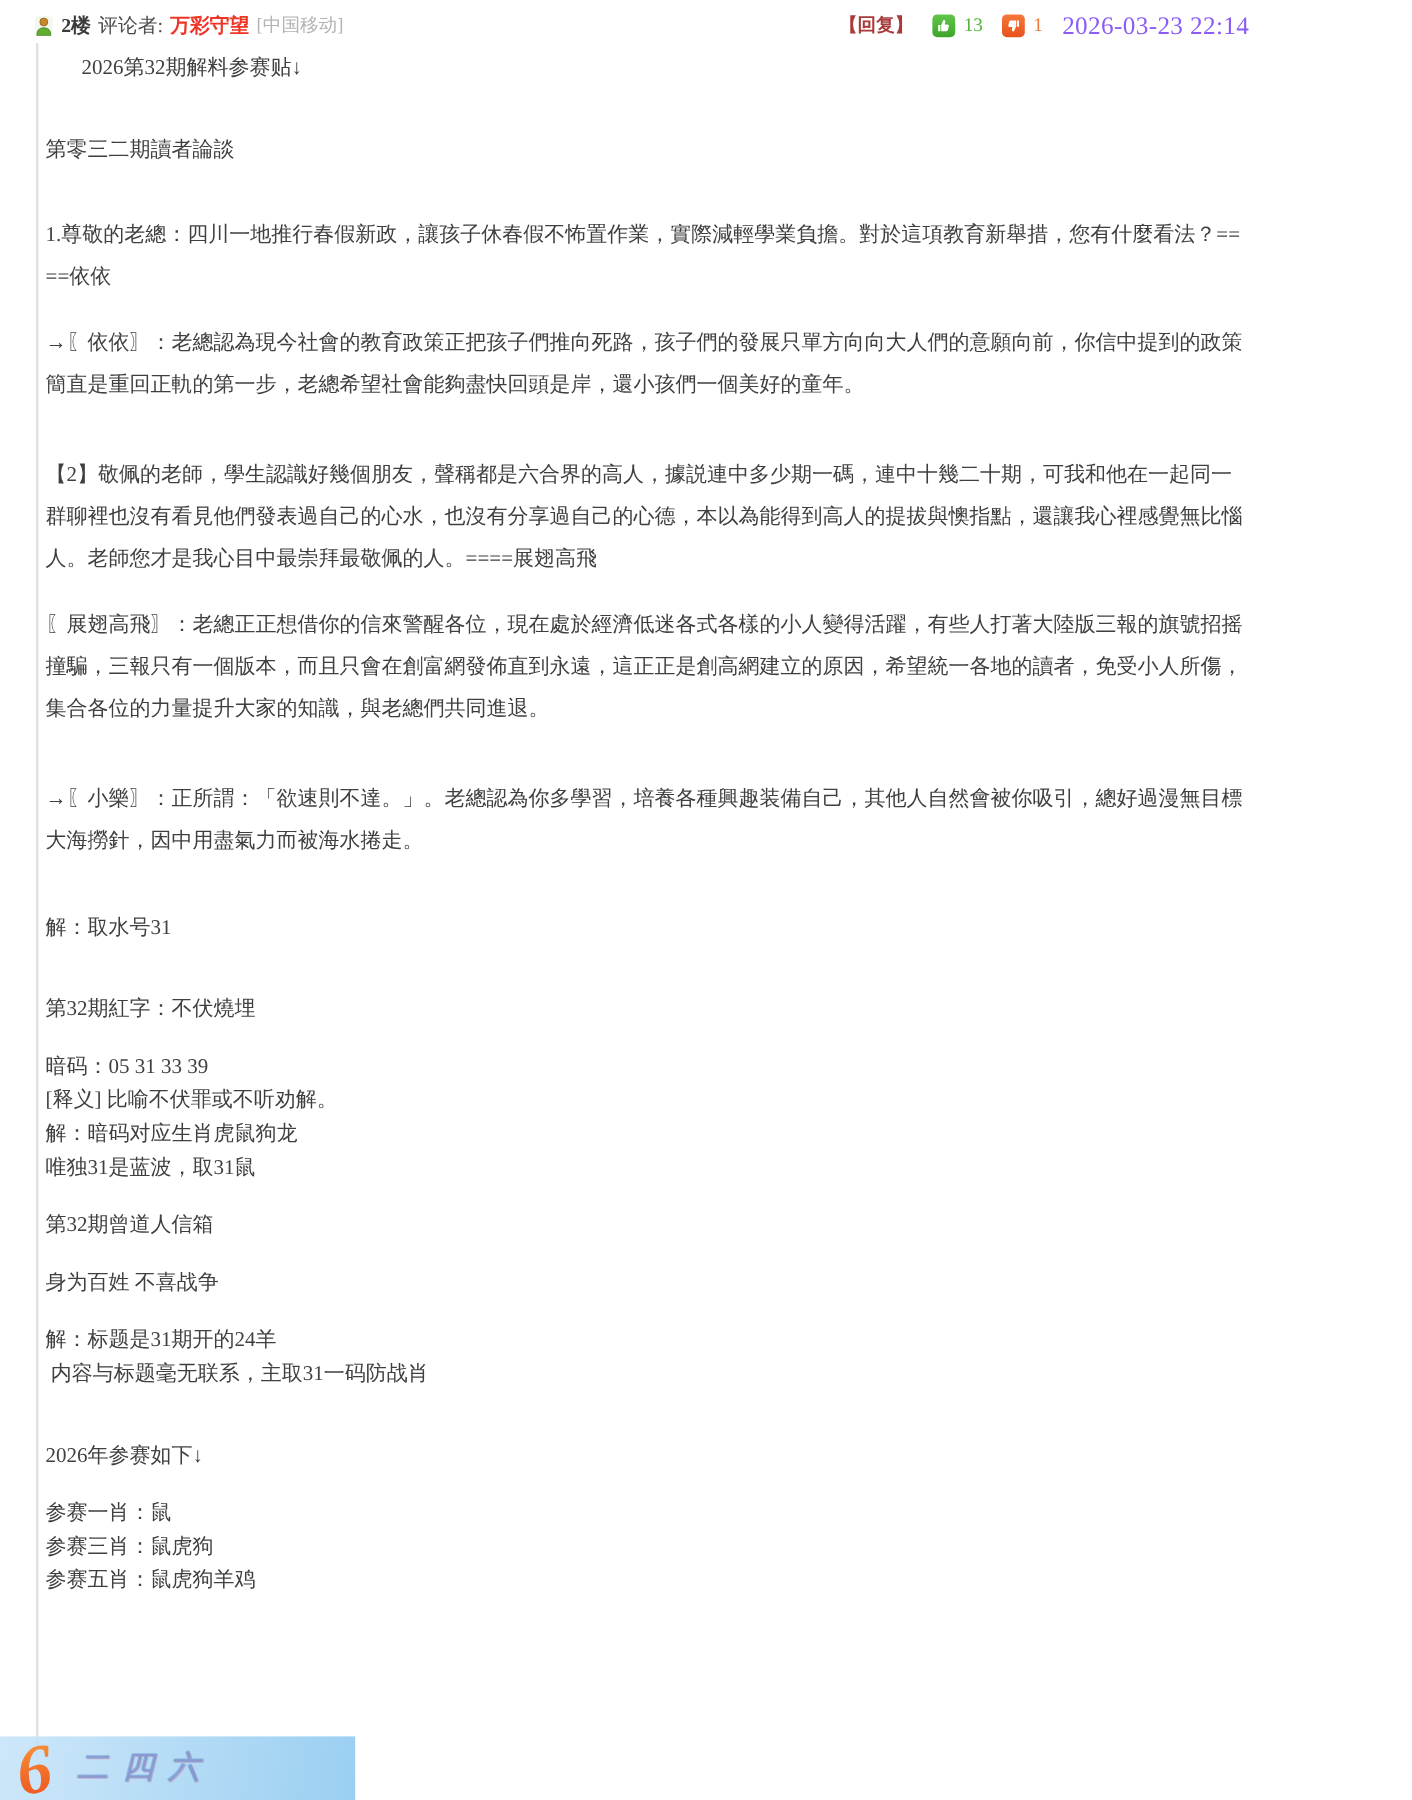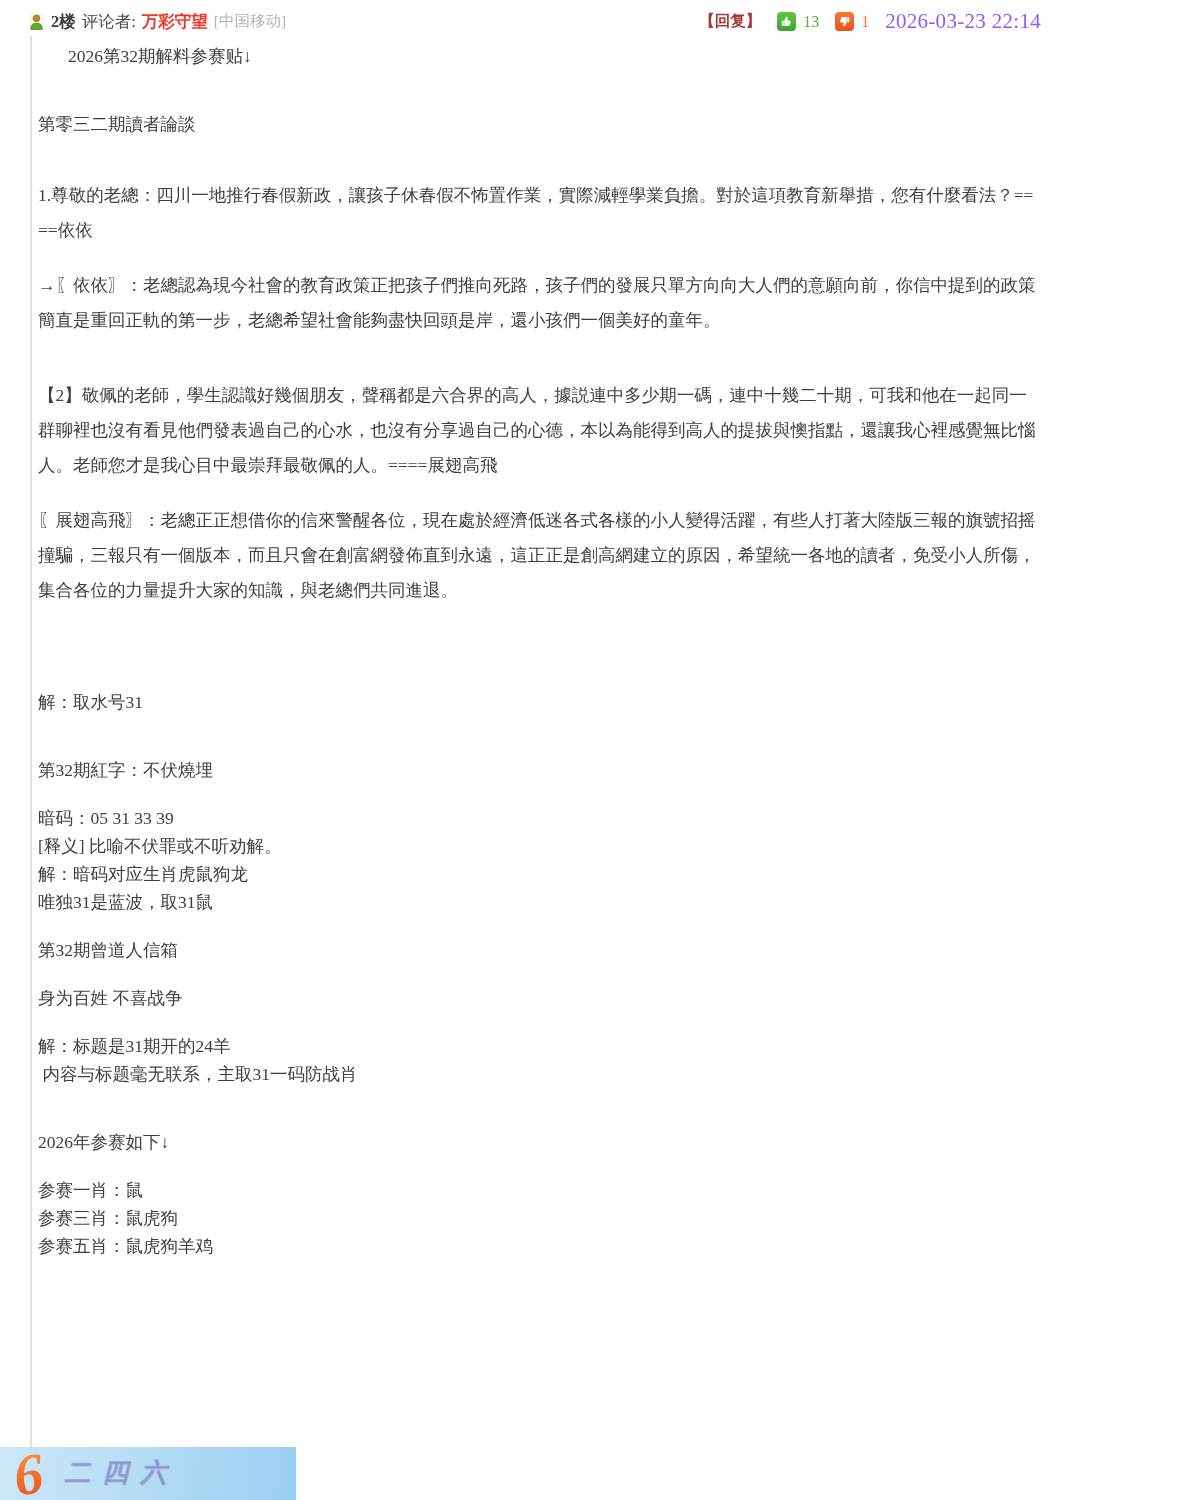--- a/index.html
+++ b/index.html
@@ -101,20 +101,21 @@
       <div class="blk para">1.尊敬的老總：四川一地推行春假新政，讓孩子休春假不怖置作業，實際減輕學業負擔。對於這項教育新舉措，您有什麼看法？====依依</div>
       <div class="blank"></div>
       <div class="blk para">→〖依依〗：老總認為現今社會的教育政策正把孩子們推向死路，孩子們的發展只單方向向大人們的意願向前，你信中提到的政策簡直是重回正軌的第一步，老總希望社會能夠盡快回頭是岸，還小孩們一個美好的童年。</div>
       <div class="blank"></div>
       <div class="blank"></div>
       <div class="blk para">【2】敬佩的老師，學生認識好幾個朋友，聲稱都是六合界的高人，據説連中多少期一碼，連中十幾二十期，可我和他在一起同一群聊裡也沒有看見他們發表過自己的心水，也沒有分享過自己的心德，本以為能得到高人的提拔與懊指點，還讓我心裡感覺無比惱人。老師您才是我心目中最崇拜最敬佩的人。====展翅高飛</div>
       <div class="blank"></div>
       <div class="blk para">〖展翅高飛〗：老總正正想借你的信來警醒各位，現在處於經濟低迷各式各樣的小人變得活躍，有些人打著大陸版三報的旗號招摇撞騙，三報只有一個版本，而且只會在創富網發佈直到永遠，這正正是創高網建立的原因，希望統一各地的讀者，免受小人所傷，集合各位的力量提升大家的知識，與老總們共同進退。</div>
       <div class="blank"></div>
       <div class="blank"></div>
+      <div class="blk para">→〖小樂〗：正所謂：「欲速則不達。」。老總認為你多學習，培養各種興趣装備自己，其他人自然會被你吸引，總好過漫無目標大海撈針，因中用盡氣力而被海水捲走。</div>
       <div class="blank"></div>
       <div class="blank"></div>
       <div class="blk line">解：取水号31</div>
       <div class="blank"></div>
       <div class="blank"></div>
       <div class="blk line">第32期紅字：不伏燒埋</div>
       <div class="blank"></div>
       <div class="blk lines">暗码：05 31 33 39
 [释义] 比喻不伏罪或不听劝解。
 解：暗码对应生肖虎鼠狗龙

